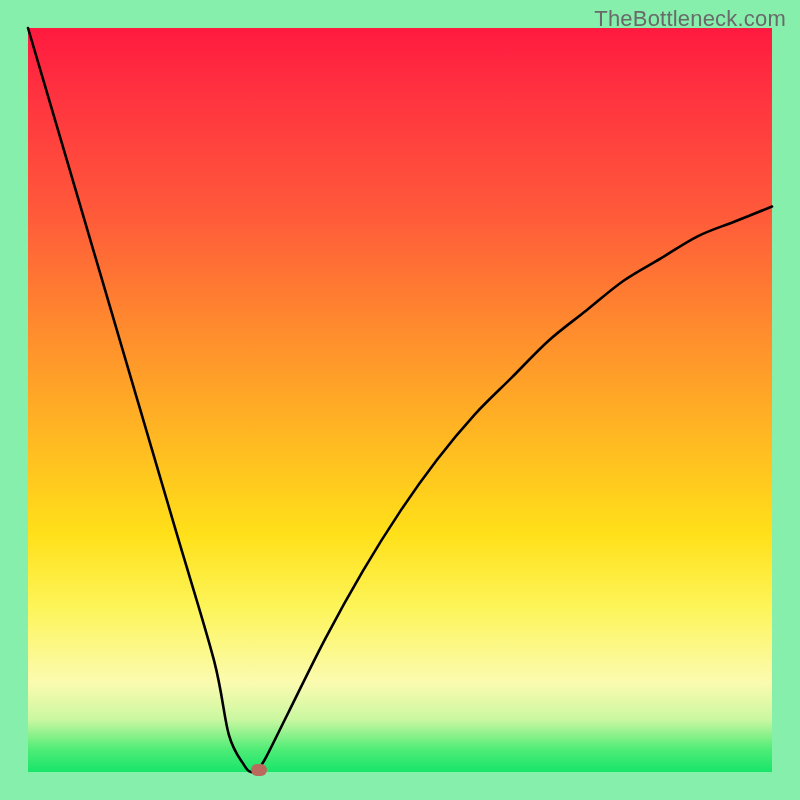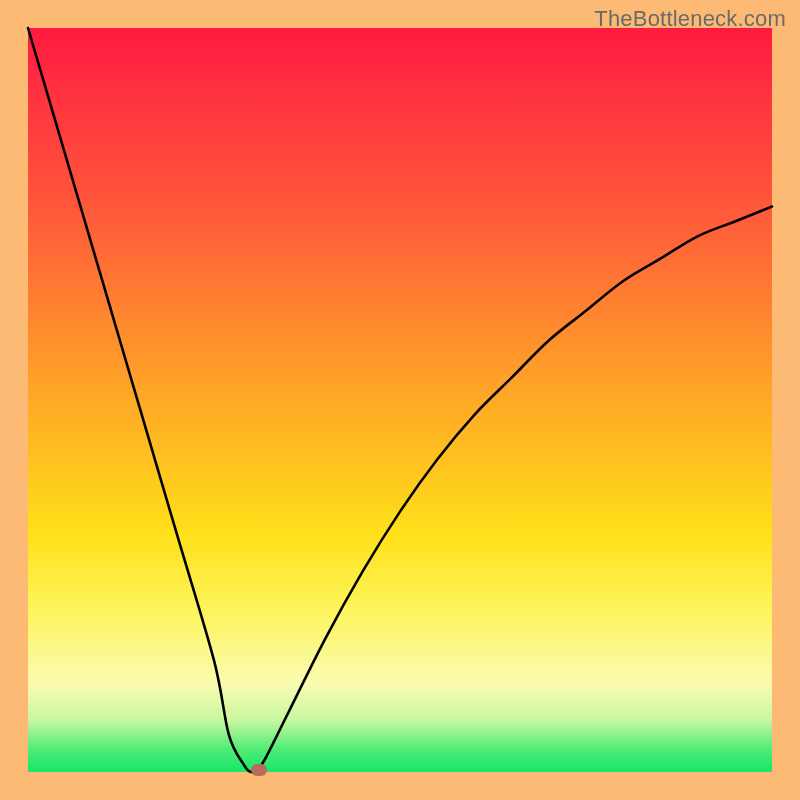--- a/index.html
+++ b/index.html
@@ -10,21 +10,21 @@
     background: #000;
     overflow: hidden;
     font-family: Arial, Helvetica, sans-serif;
   }
   .frame {
     position: absolute;
     left: 0;
     top: 0;
     width: 800px;
     height: 800px;
-    background: #fdba74;
+    background: #86efac;
   }
   .plot {
     position: absolute;
     left: 28px;
     top: 28px;
     width: 744px;
     height: 744px;
     
     background: linear-gradient(
       to bottom,

